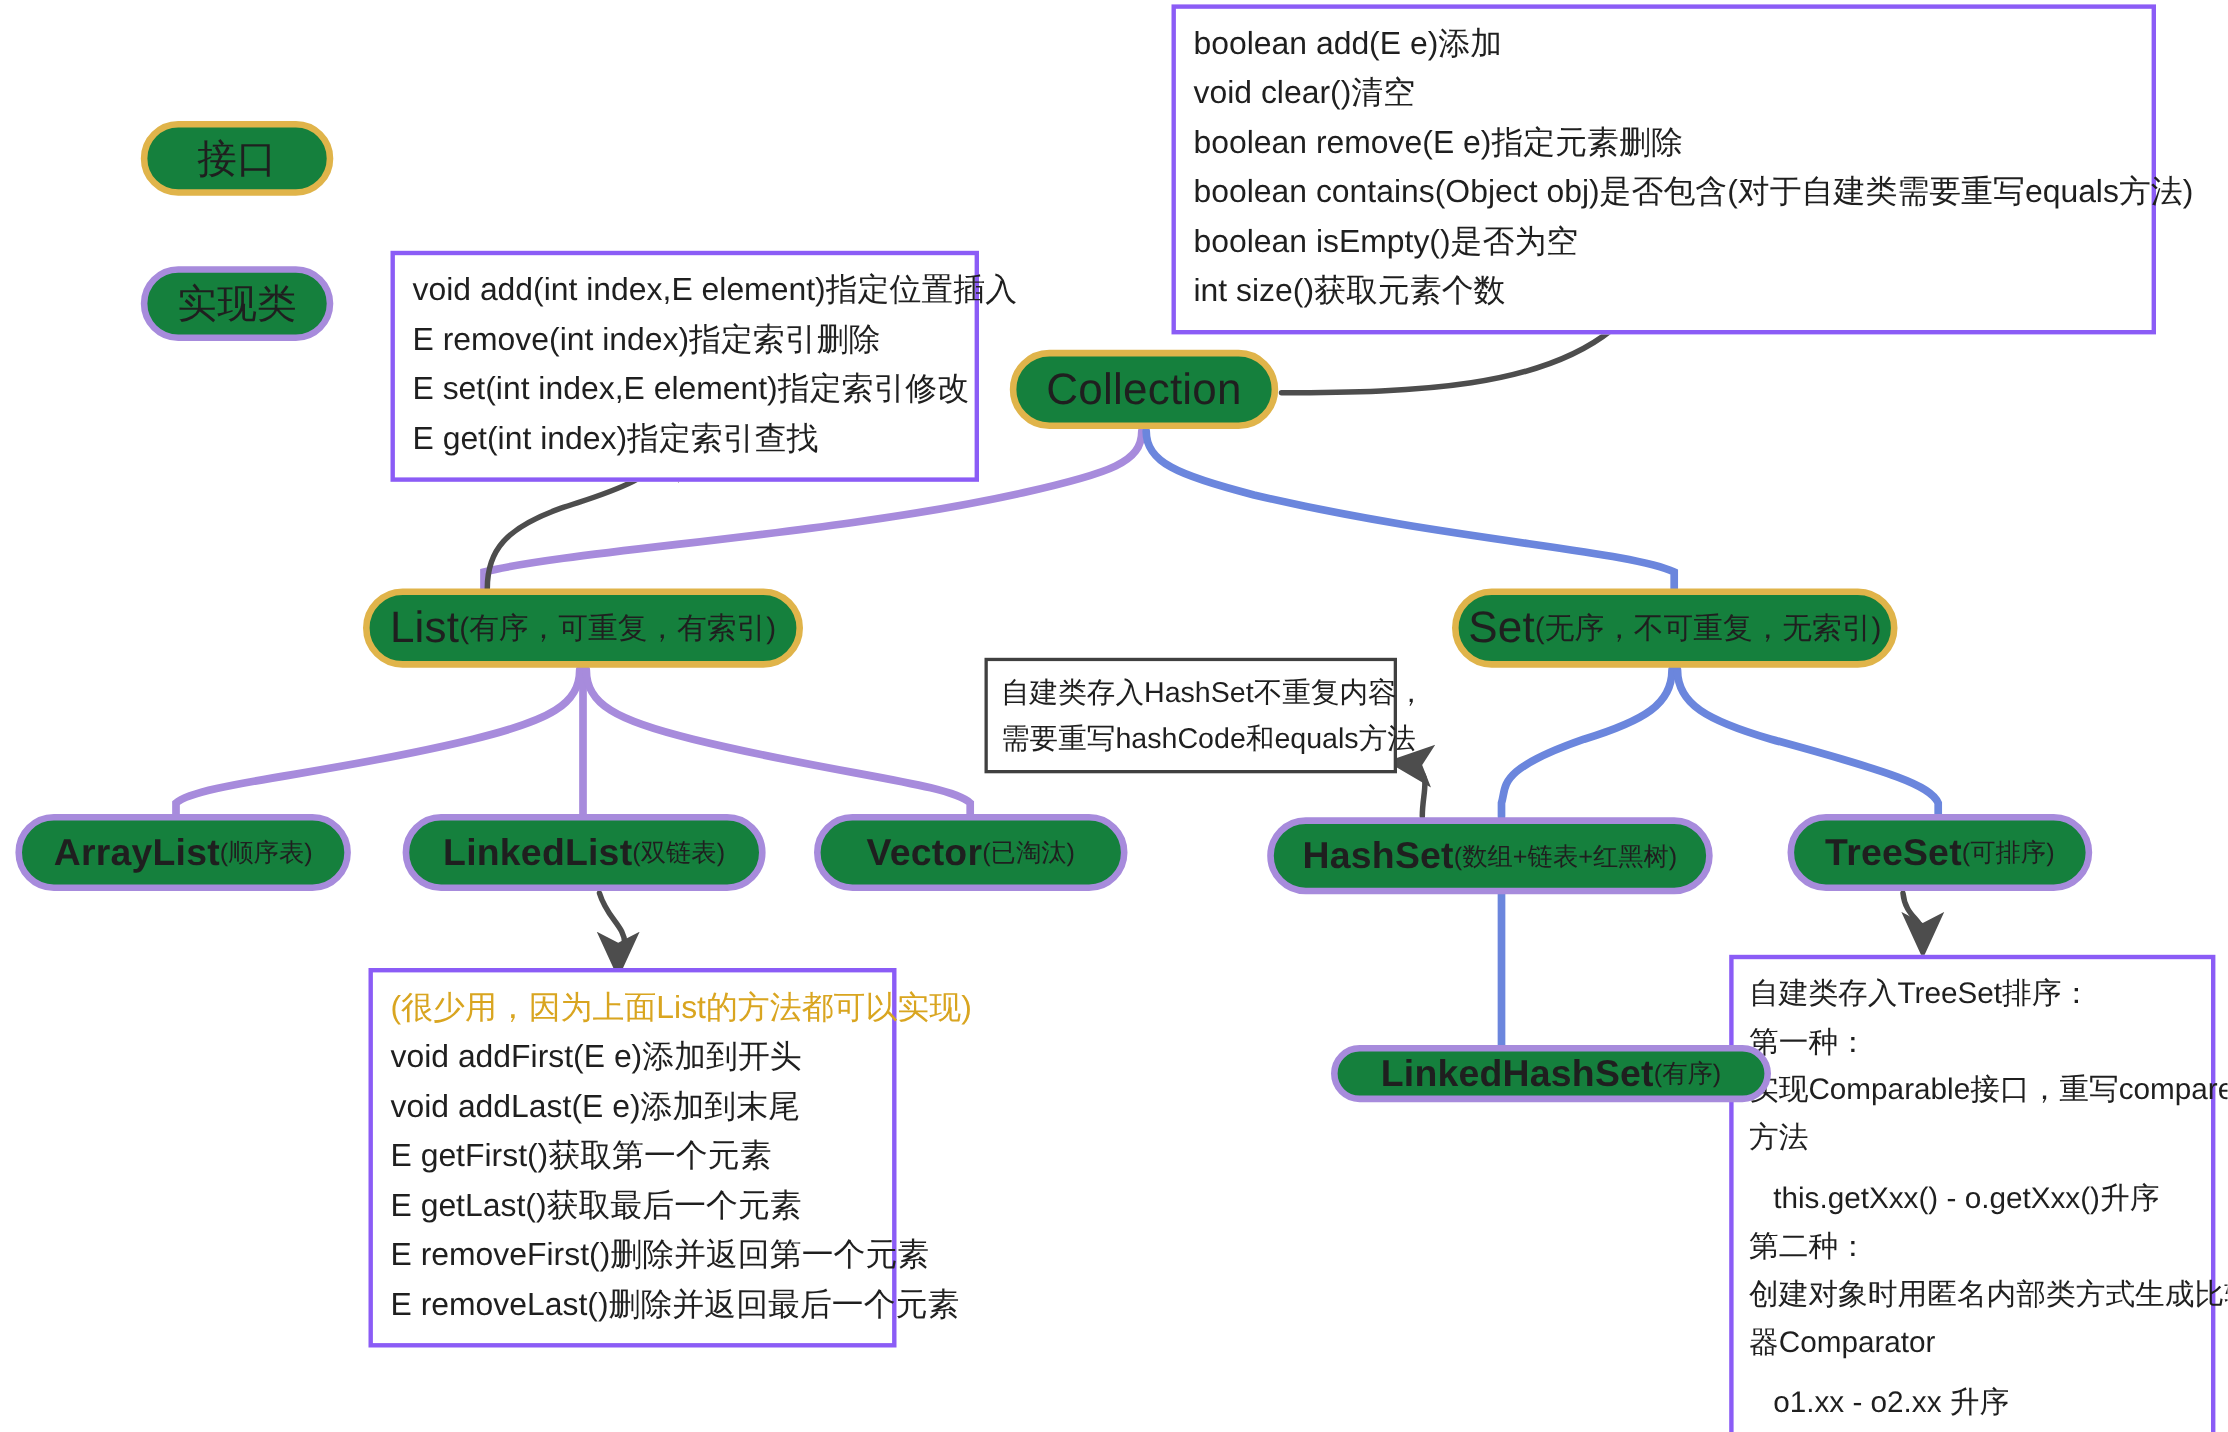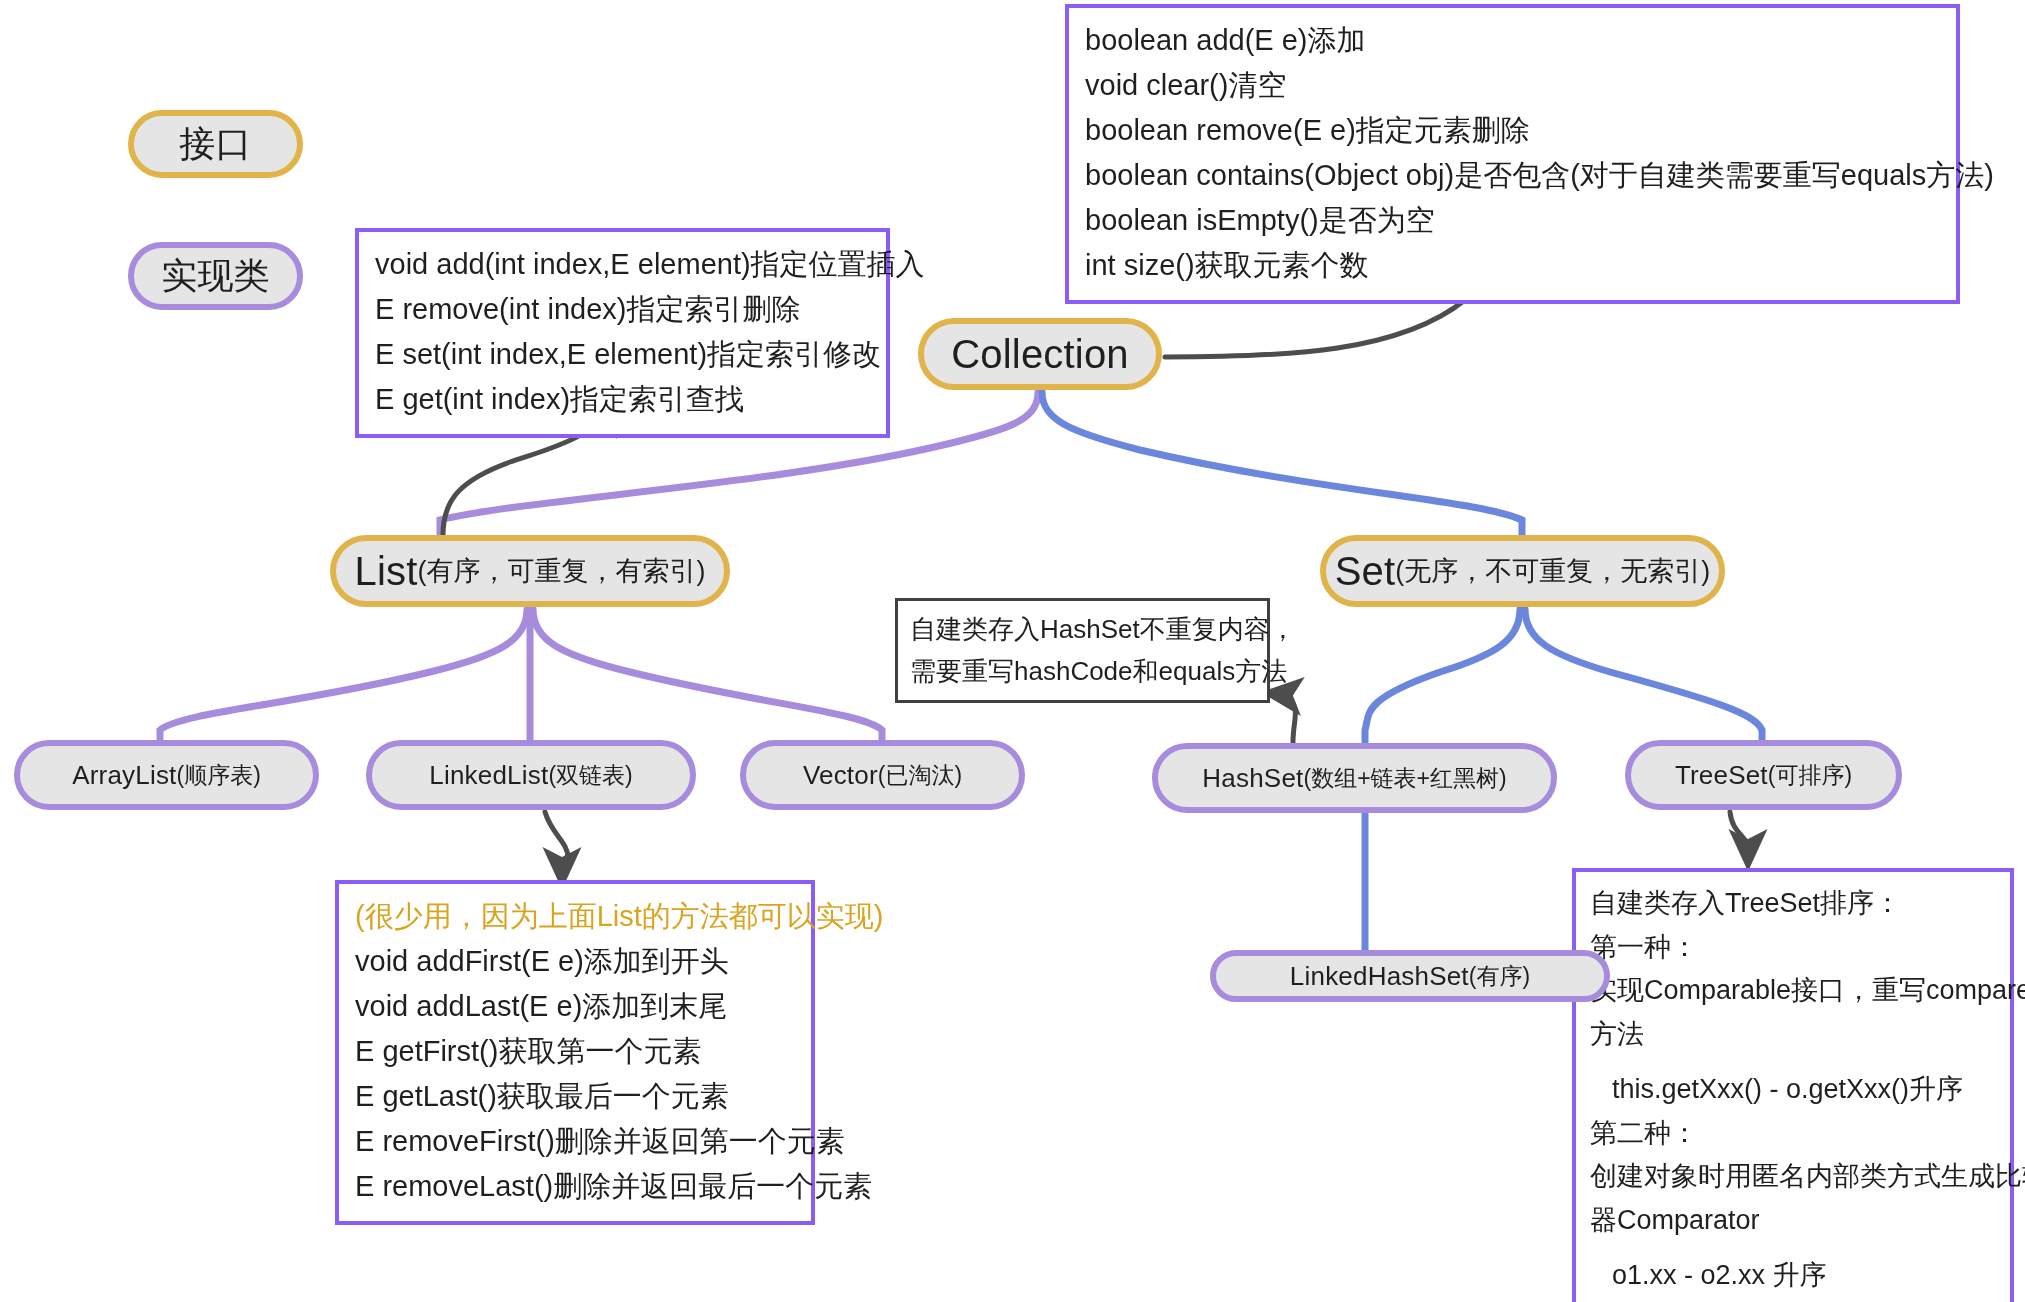--- a/index.html
+++ b/index.html
@@ -13,33 +13,33 @@
     font-family: "Liberation Sans", "DejaVu Sans", sans-serif;
     color: #1f1f1f;
   }
   #canvas { position: absolute; inset: 0; width: 2025px; height: 1302px; }
   #edges { position: absolute; left: 0; top: 0; width: 2025px; height: 1302px; pointer-events: none; }
 
   
   .node {
     position: absolute;
     box-sizing: border-box;
-    background: #e5e5e5;
+    background: #15803d;
     border-radius: 40px;
     display: flex; align-items: center; justify-content: center;
     white-space: nowrap;
     line-height: 1;
     z-index: 5;
   }
   .node.iface  { border: 6px solid #e0b44a; }
   .node.impl   { border: 6px solid #a78bdc; }
 
   .node .nm   { font-size: 40px; letter-spacing: .2px; }
   .node .sub  { font-size: 27px; }
-  .node.small .nm { font-size: 26px; }
+  .node.small .nm { font-size: 34px; font-weight: bold; }
   .node.small .sub { font-size: 23px; }
 
   
   .tbox {
     position: absolute;
     box-sizing: border-box;
     background: #ffffff;
     border: 4px solid #8b5cf6;
     padding: 10px 14px 12px 16px;
     z-index: 4;

